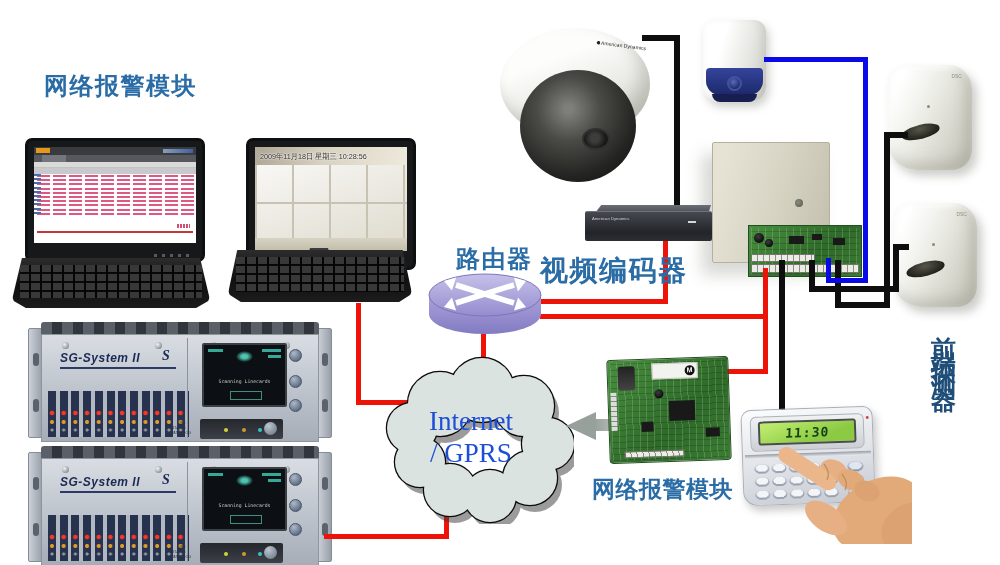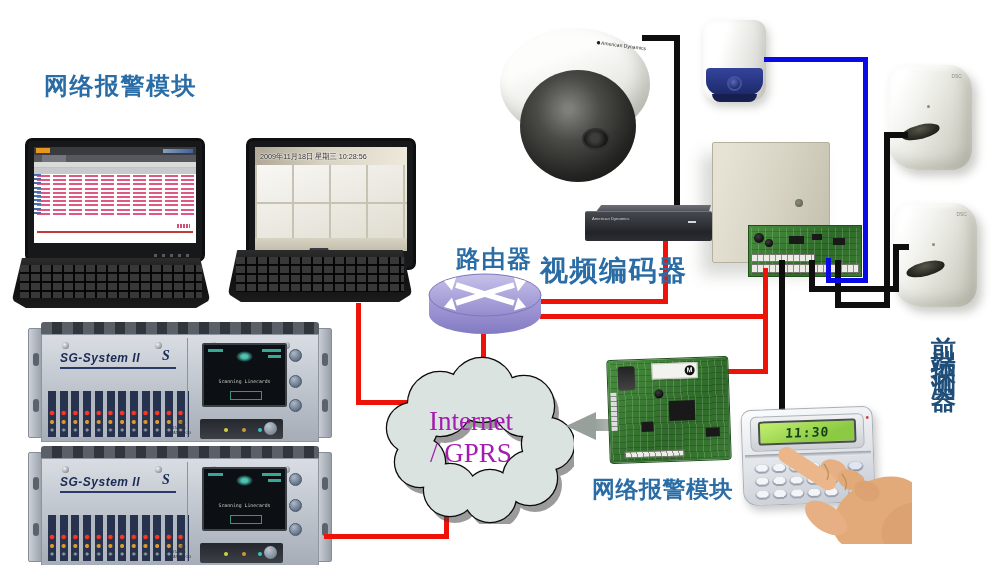--- a/index.html
+++ b/index.html
@@ -169,21 +169,21 @@
   .encoder{position:absolute;left:585px;top:205px;width:127px;height:36px;}
   .enc-top{position:absolute;left:4px;right:1px;top:0;height:8px;
        background:linear-gradient(#6c7076,#4a4e54);clip-path:polygon(5% 100%,10% 0,100% 0,98% 100%);}
   .enc-face{position:absolute;left:0;right:0;top:6px;bottom:0;border-radius:2px;border-top:1px solid #70747a;
        background:linear-gradient(180deg,#45494f,#222429 70%,#2c2e34);}
   .enc-brand{position:absolute;left:7px;top:4px;font-size:6px;color:#cdcfd2;white-space:nowrap;
        transform:scale(.7);transform-origin:left top;}
   .enc-led{position:absolute;right:16px;top:9px;width:8px;height:2px;background:#d6d7d9;}
   .router{position:absolute;left:428px;top:270px;width:114px;height:68px;}
   .cloud{position:absolute;left:378px;top:352px;width:196px;height:172px;}
-  .cloud-line{position:absolute;width:150px;text-align:center;color:#a21caf;
+  .cloud-line{position:absolute;width:150px;text-align:center;color:#1d4ed8;
        font-family:"Liberation Serif",serif;font-size:27px;}
   .arrow-tail{position:absolute;left:594px;top:419px;width:28px;height:12px;
        background:linear-gradient(90deg,#98a09c,#c2c7c3);}
   .arrow-head{position:absolute;left:566px;top:412px;width:0;height:0;
        border-right:30px solid #98a09c;border-top:14px solid transparent;border-bottom:14px solid transparent;}
 
   
   .keypad{position:absolute;left:742px;top:408px;width:132px;height:96px;transform:rotate(-2deg);}
   .kp-body{position:absolute;inset:0;border-radius:10px 10px 14px 14px;border:1px solid #a9afb7;
        background:linear-gradient(170deg,#fbfcfd,#dcdfe4 60%,#c5c9d1);box-shadow:3px 5px 8px rgba(0,0,0,.22);}

